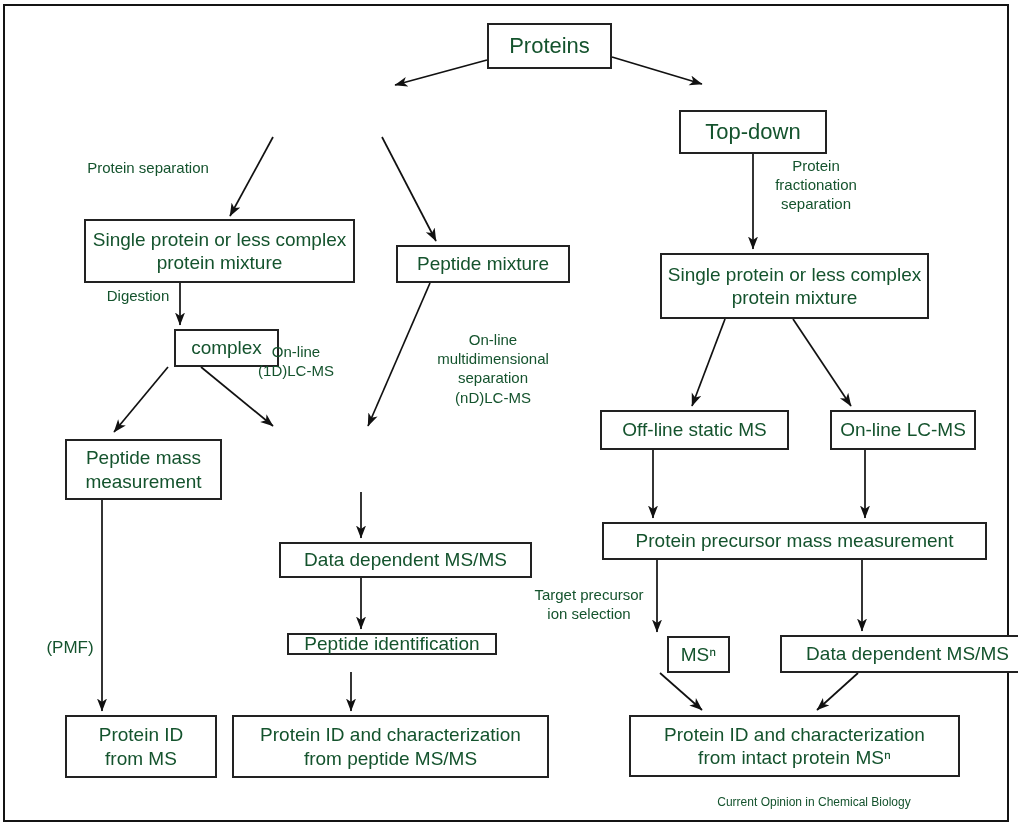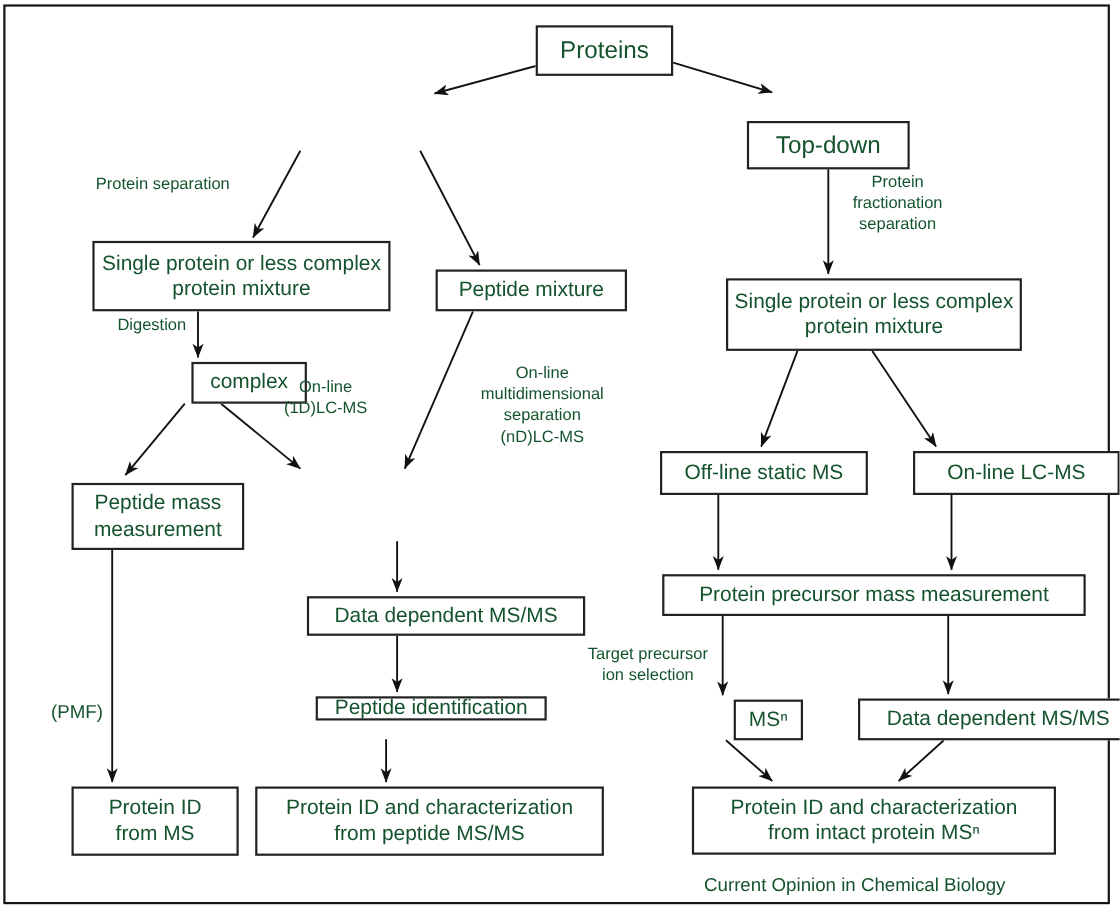--- a/index.html
+++ b/index.html
@@ -21,22 +21,22 @@
     position:absolute;box-sizing:border-box;display:flex;align-items:flex-start;
     justify-content:center;text-align:center;line-height:1.28;z-index:2;
     white-space:pre-line;
   }
   .fs22{font-size:22px;}
   .fs19{font-size:19px;margin-left:42px;}
   .fs17{font-size:17px;}
   .fs16{font-size:15px;}
   #arrow-layer{position:absolute;left:0;top:0;z-index:1;}
   #footer-credit{
-    position:absolute;left:640px;top:795px;width:348px;text-align:left;
-    font-size:17px;z-index:2;
+    position:absolute;left:640px;top:795px;width:348px;text-align:center;
+    font-size:12px;z-index:2;
   }
 </style>
 </head>
 <body>
 
 <div id="canvas">
   <div id="frame"></div>
 
   <svg id="arrow-layer" width="1018" height="837" viewBox="0 0 1018 837">
     <defs>
@@ -70,21 +70,21 @@
   </svg>
 
   <div class="node fs22" style="left:487px;top:23px;width:125px;height:46px;">Proteins</div>
   <div class="node fs22" style="left:679px;top:88px;width:148px;height:44px;margin-top:22px;">Top-down</div>
   <div class="node fs19" style="left:42px;top:219px;width:271px;height:64px;">Single protein or less complex protein mixture</div>
   <div class="node fs19" style="left:354px;top:245px;width:174px;height:38px;">Peptide mixture</div>
   <div class="node fs19" style="left:132px;top:329px;width:105px;height:38px;">complex</div>
   <div class="node fs19" style="left:23px;top:439px;width:157px;height:61px;">Peptide mass measurement</div>
   <div class="node fs19" style="left:618px;top:253px;width:269px;height:66px;">Single protein or less complex protein mixture</div>
   <div class="node fs19" style="left:558px;top:410px;width:189px;height:40px;">Off-line static MS</div>
-  <div class="node fs19" style="left:788px;top:410px;width:188px;height:40px;">On-line LC-MS</div>
+  <div class="node fs19" style="left:788px;top:410px;width:146px;height:40px;">On-line LC-MS</div>
   <div class="node fs19" style="left:560px;top:522px;width:385px;height:38px;">Protein precursor mass measurement</div>
   <div class="node fs19" style="left:237px;top:542px;width:253px;height:36px;">Data dependent MS/MS</div>
   <div class="node fs19" style="left:625px;top:636px;width:63px;height:37px;">MSⁿ</div>
   <div class="node fs19" style="left:738px;top:635px;width:255px;height:38px;">Data dependent MS/MS</div>
   <div class="node fs19" style="left:245px;top:633px;width:210px;height:22px;">Peptide identification</div>
   <div class="node fs19" style="left:23px;top:715px;width:152px;height:63px;white-space:pre-line;">Protein ID
 from MS</div>
   <div class="node fs19" style="left:190px;top:715px;width:317px;height:63px;white-space:pre-line;">Protein ID and characterization
 from peptide MS/MS</div>
   <div class="node fs19" style="left:587px;top:715px;width:331px;height:62px;white-space:pre-line;">Protein ID and characterization

